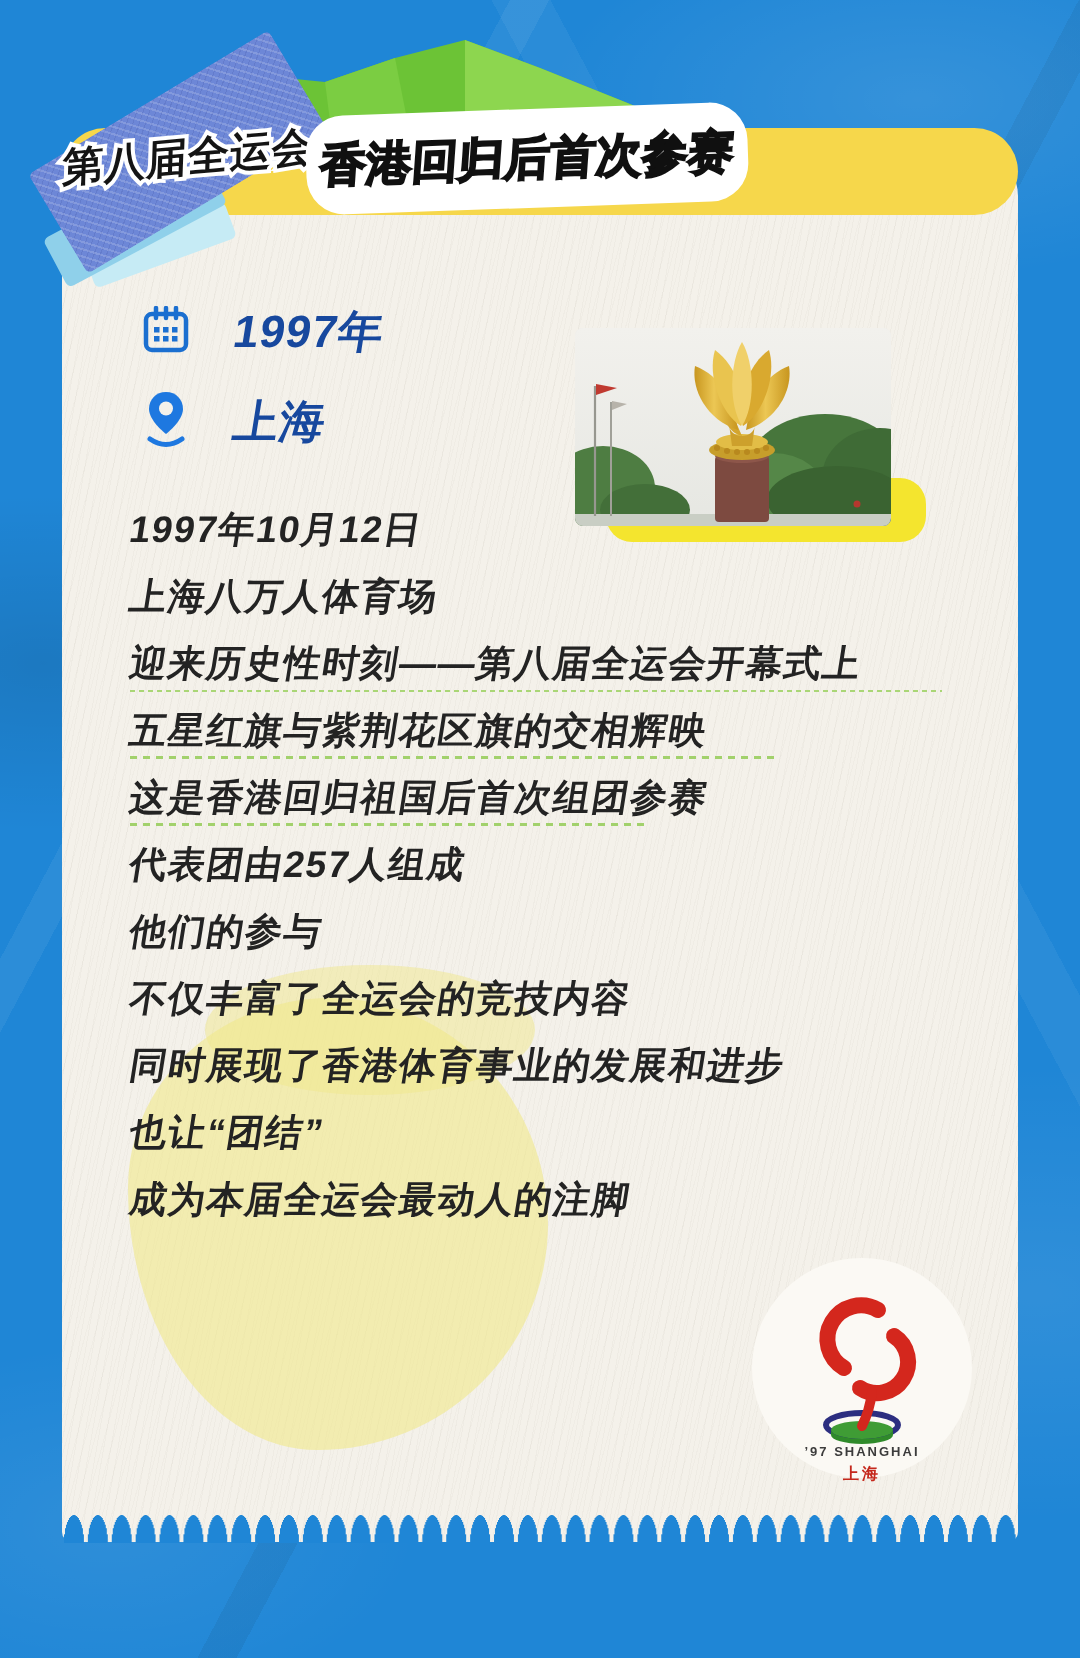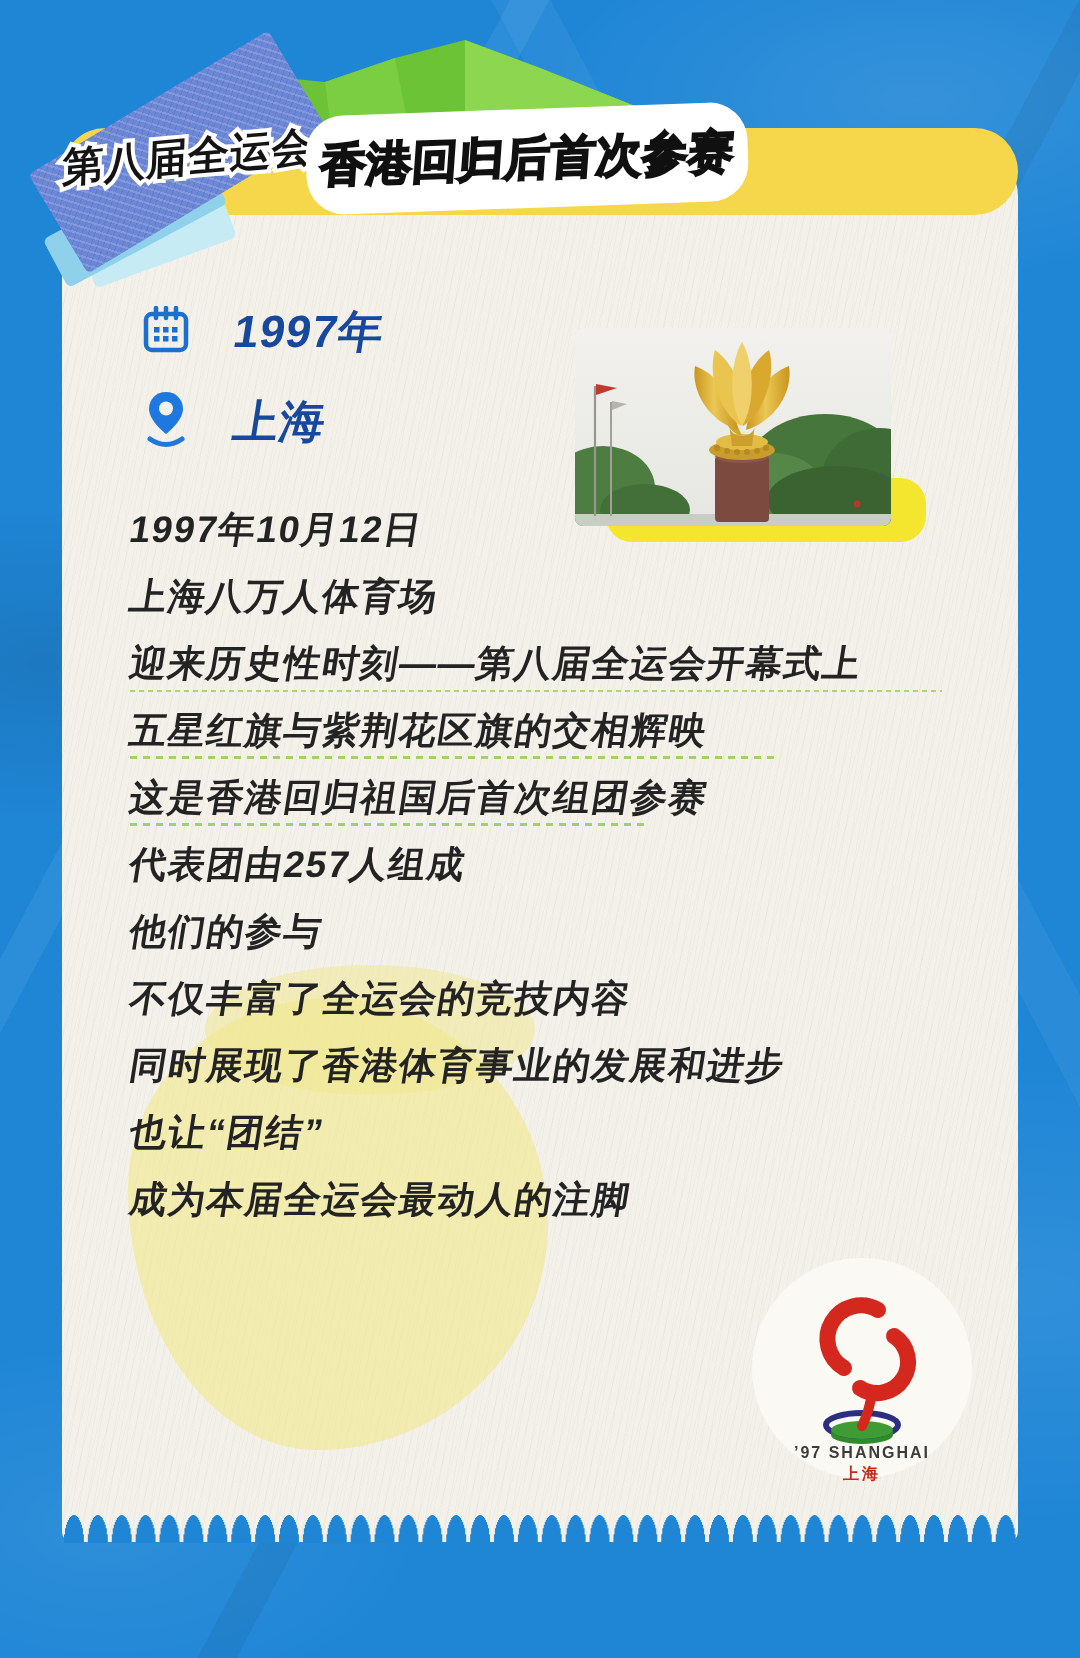--- a/index.html
+++ b/index.html
@@ -112,21 +112,21 @@
   .body-line:nth-of-type(4).has-underline::after{width:646px;}
   .body-line:nth-of-type(5).has-underline::after{width:515px;}
   
   .logo-halo{
     position:absolute;left:752px;top:1258px;width:220px;height:220px;border-radius:50%;
     background:#fbf9f4;
   }
   .logo-mark{position:absolute;left:798px;top:1292px;width:132px;height:152px;}
   .logo-line1{
     position:absolute;left:762px;top:1444px;width:200px;text-align:center;
-    font-size:16px;font-weight:900;color:#3c3c3c;letter-spacing:2px;white-space:nowrap;
+    font-size:13px;font-weight:900;color:#3c3c3c;letter-spacing:2px;white-space:nowrap;
   }
   .logo-line2{
     position:absolute;left:762px;top:1464px;width:200px;text-align:center;
     font-size:16px;font-weight:700;color:#c5281c;letter-spacing:3px;
   }
 </style>
 </head>
 <body>
 
 <div class="bg"></div>

